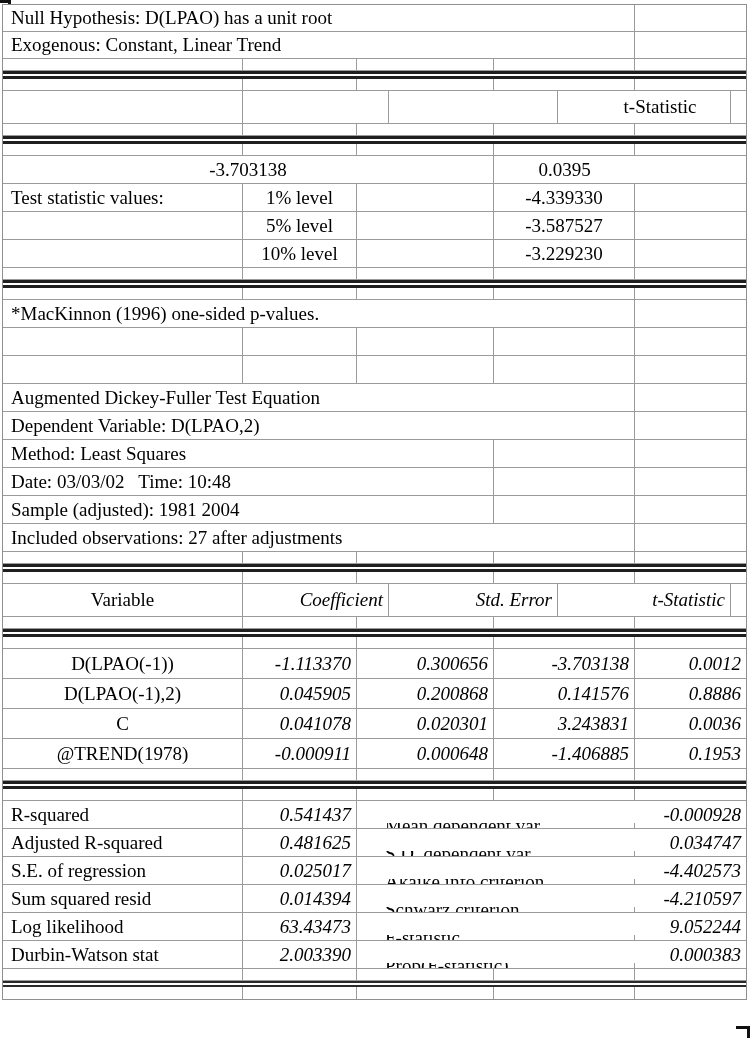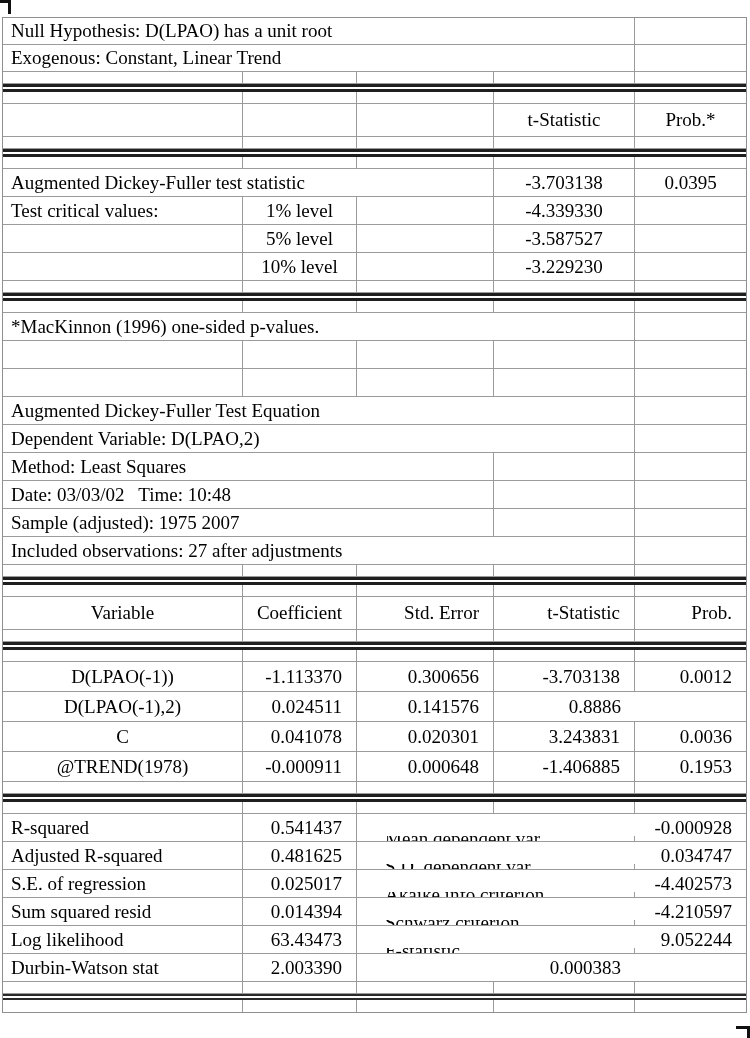--- a/index.html
+++ b/index.html
@@ -10,21 +10,21 @@
     height: 1038px;
     background: #ffffff;
     font-family: "Liberation Serif", "DejaVu Serif", serif;
     font-size: 19px;
     color: #000000;
     overflow: hidden;
   }
   .tbl {
     position: absolute;
     left: 2px;
-    top: 17px;
+    top: 4px;
     width: 745px;
     border: 1px solid #8f8f8f;
     background: #ffffff;
   }
   .row { display: grid; border-bottom: 1px solid #9b9b9b; }
   .row:last-child { border-bottom: none; }
   .row > div {
     border-right: 1px solid #9b9b9b;
     display: flex;
     align-items: center;
@@ -32,39 +32,39 @@
     white-space: pre;
     min-width: 0;
   }
   .row > div.last { border-right: none; }
   .r-a   { grid-template-columns: 632px 1fr; }
   .r-b   { grid-template-columns: 491px 141px 1fr; }
   .r-5   { grid-template-columns: 240px 114px 137px 141px 1fr; }
   .r-sum { grid-template-columns: 240px 114px 278px 1fr; }
   .h-info { height: 27px; }
   .h-sp   { height: 12px; }
-  .h-hdr  { height: 33px; }
+  .h-hdr  { height: 33px; gap: 32px; }
   .h-row  { height: 28px; }
   .h-coef { height: 30px; text-align: right; }
   .dl {
     height: 8px;
     border-top: 3px solid #1f1f1f;
     border-bottom: 3px solid #1f1f1f;
     background: #ffffff;
   }
   .dl-thin {
     height: 6px;
     border-top: 2px solid #2a2a2a;
     border-bottom: 2px solid #2a2a2a;
     background: #ffffff;
   }
   .tl  { justify-content: flex-start; padding-left: 8px; }
   .tli { justify-content: flex-start; padding-left: 28px; margin-top: 22px; }
   .tc  { justify-content: center; }
-  .tr  { justify-content: flex-end; padding-right: 14px; }
+  .tr  { justify-content: flex-end; padding-right: 5px; font-style: italic; }
   .mark { position: absolute; background: #101010; }
   .mark-tl-h { left: 0; top: 0; width: 11px; height: 3px; }
   .mark-tl-v { left: 8px; top: 0; width: 3px; height: 14px; }
   .mark-br-h { left: 736px; top: 1026px; width: 14px; height: 3px; }
   .mark-br-v { left: 747px; top: 1026px; width: 3px; height: 12px; }
 </style>
 </head>
 <body>
 
 <div class="sheet">
@@ -117,26 +117,25 @@
     <div class="dl"></div>
 
     <div class="row r-5 h-sp">
       <div></div>
         <div></div>
         <div></div>
         <div></div>
         <div class="last"></div>
     </div>
     <div class="row r-b h-row">
-      <div class="tl">Augmented Dickey-Fuller test statistic</div>
       <div class="tc">-3.703138</div>
       <div class="tc last">0.0395</div>
     </div>
     <div class="row r-5 h-row">
-      <div class="tl">Test critical values:</div>
+      <div class="tl">Test statistic values:</div>
       <div class="tc">1% level</div>
       <div></div>
       <div class="tc">-4.339330</div>
       <div class="last"></div>
     </div>
     <div class="row r-5 h-row">
       <div></div>
       <div class="tc">5% level</div>
       <div></div>
       <div class="tc">-3.587527</div>
@@ -197,21 +196,21 @@
       <div class="tl">Method: Least Squares</div>
       <div></div>
       <div class="last"></div>
     </div>
     <div class="row r-b h-row">
       <div class="tl">Date: 03/03/02   Time: 10:48</div>
       <div></div>
       <div class="last"></div>
     </div>
     <div class="row r-b h-row">
-      <div class="tl">Sample (adjusted): 1975 2007</div>
+      <div class="tl">Sample (adjusted): 1981 2004</div>
       <div></div>
       <div class="last"></div>
     </div>
     <div class="row r-a h-row">
       <div class="tl">Included observations: 27 after adjustments</div>
       <div class="last"></div>
     </div>
     <div class="row r-5 h-sp">
       <div></div>
         <div></div>
@@ -255,21 +254,22 @@
     </div>
     <div class="row r-5 h-coef">
       <div class="tc">D(LPAO(-1))</div>
       <div class="tr">-1.113370</div>
       <div class="tr">0.300656</div>
       <div class="tr">-3.703138</div>
       <div class="tr last">0.0012</div>
     </div>
     <div class="row r-5 h-coef">
       <div class="tc">D(LPAO(-1),2)</div>
-      <div class="tr">0.024511</div>
+      <div class="tr">0.045905</div>
+      <div class="tr">0.200868</div>
       <div class="tr">0.141576</div>
       <div class="tr last">0.8886</div>
     </div>
     <div class="row r-5 h-coef">
       <div class="tc">C</div>
       <div class="tr">0.041078</div>
       <div class="tr">0.020301</div>
       <div class="tr">3.243831</div>
       <div class="tr last">0.0036</div>
     </div>
@@ -324,20 +324,21 @@
     </div>
     <div class="row r-sum h-row">
       <div class="tl">Log likelihood</div>
       <div class="tr">63.43473</div>
       <div class="tli">F-statistic</div>
       <div class="tr last">9.052244</div>
     </div>
     <div class="row r-sum h-row">
       <div class="tl">Durbin-Watson stat</div>
       <div class="tr">2.003390</div>
+      <div class="tli">Prob(F-statistic)</div>
       <div class="tr last">0.000383</div>
     </div>
     <div class="row r-5 h-sp">
       <div></div>
         <div></div>
         <div></div>
         <div></div>
         <div class="last"></div>
     </div>
 

